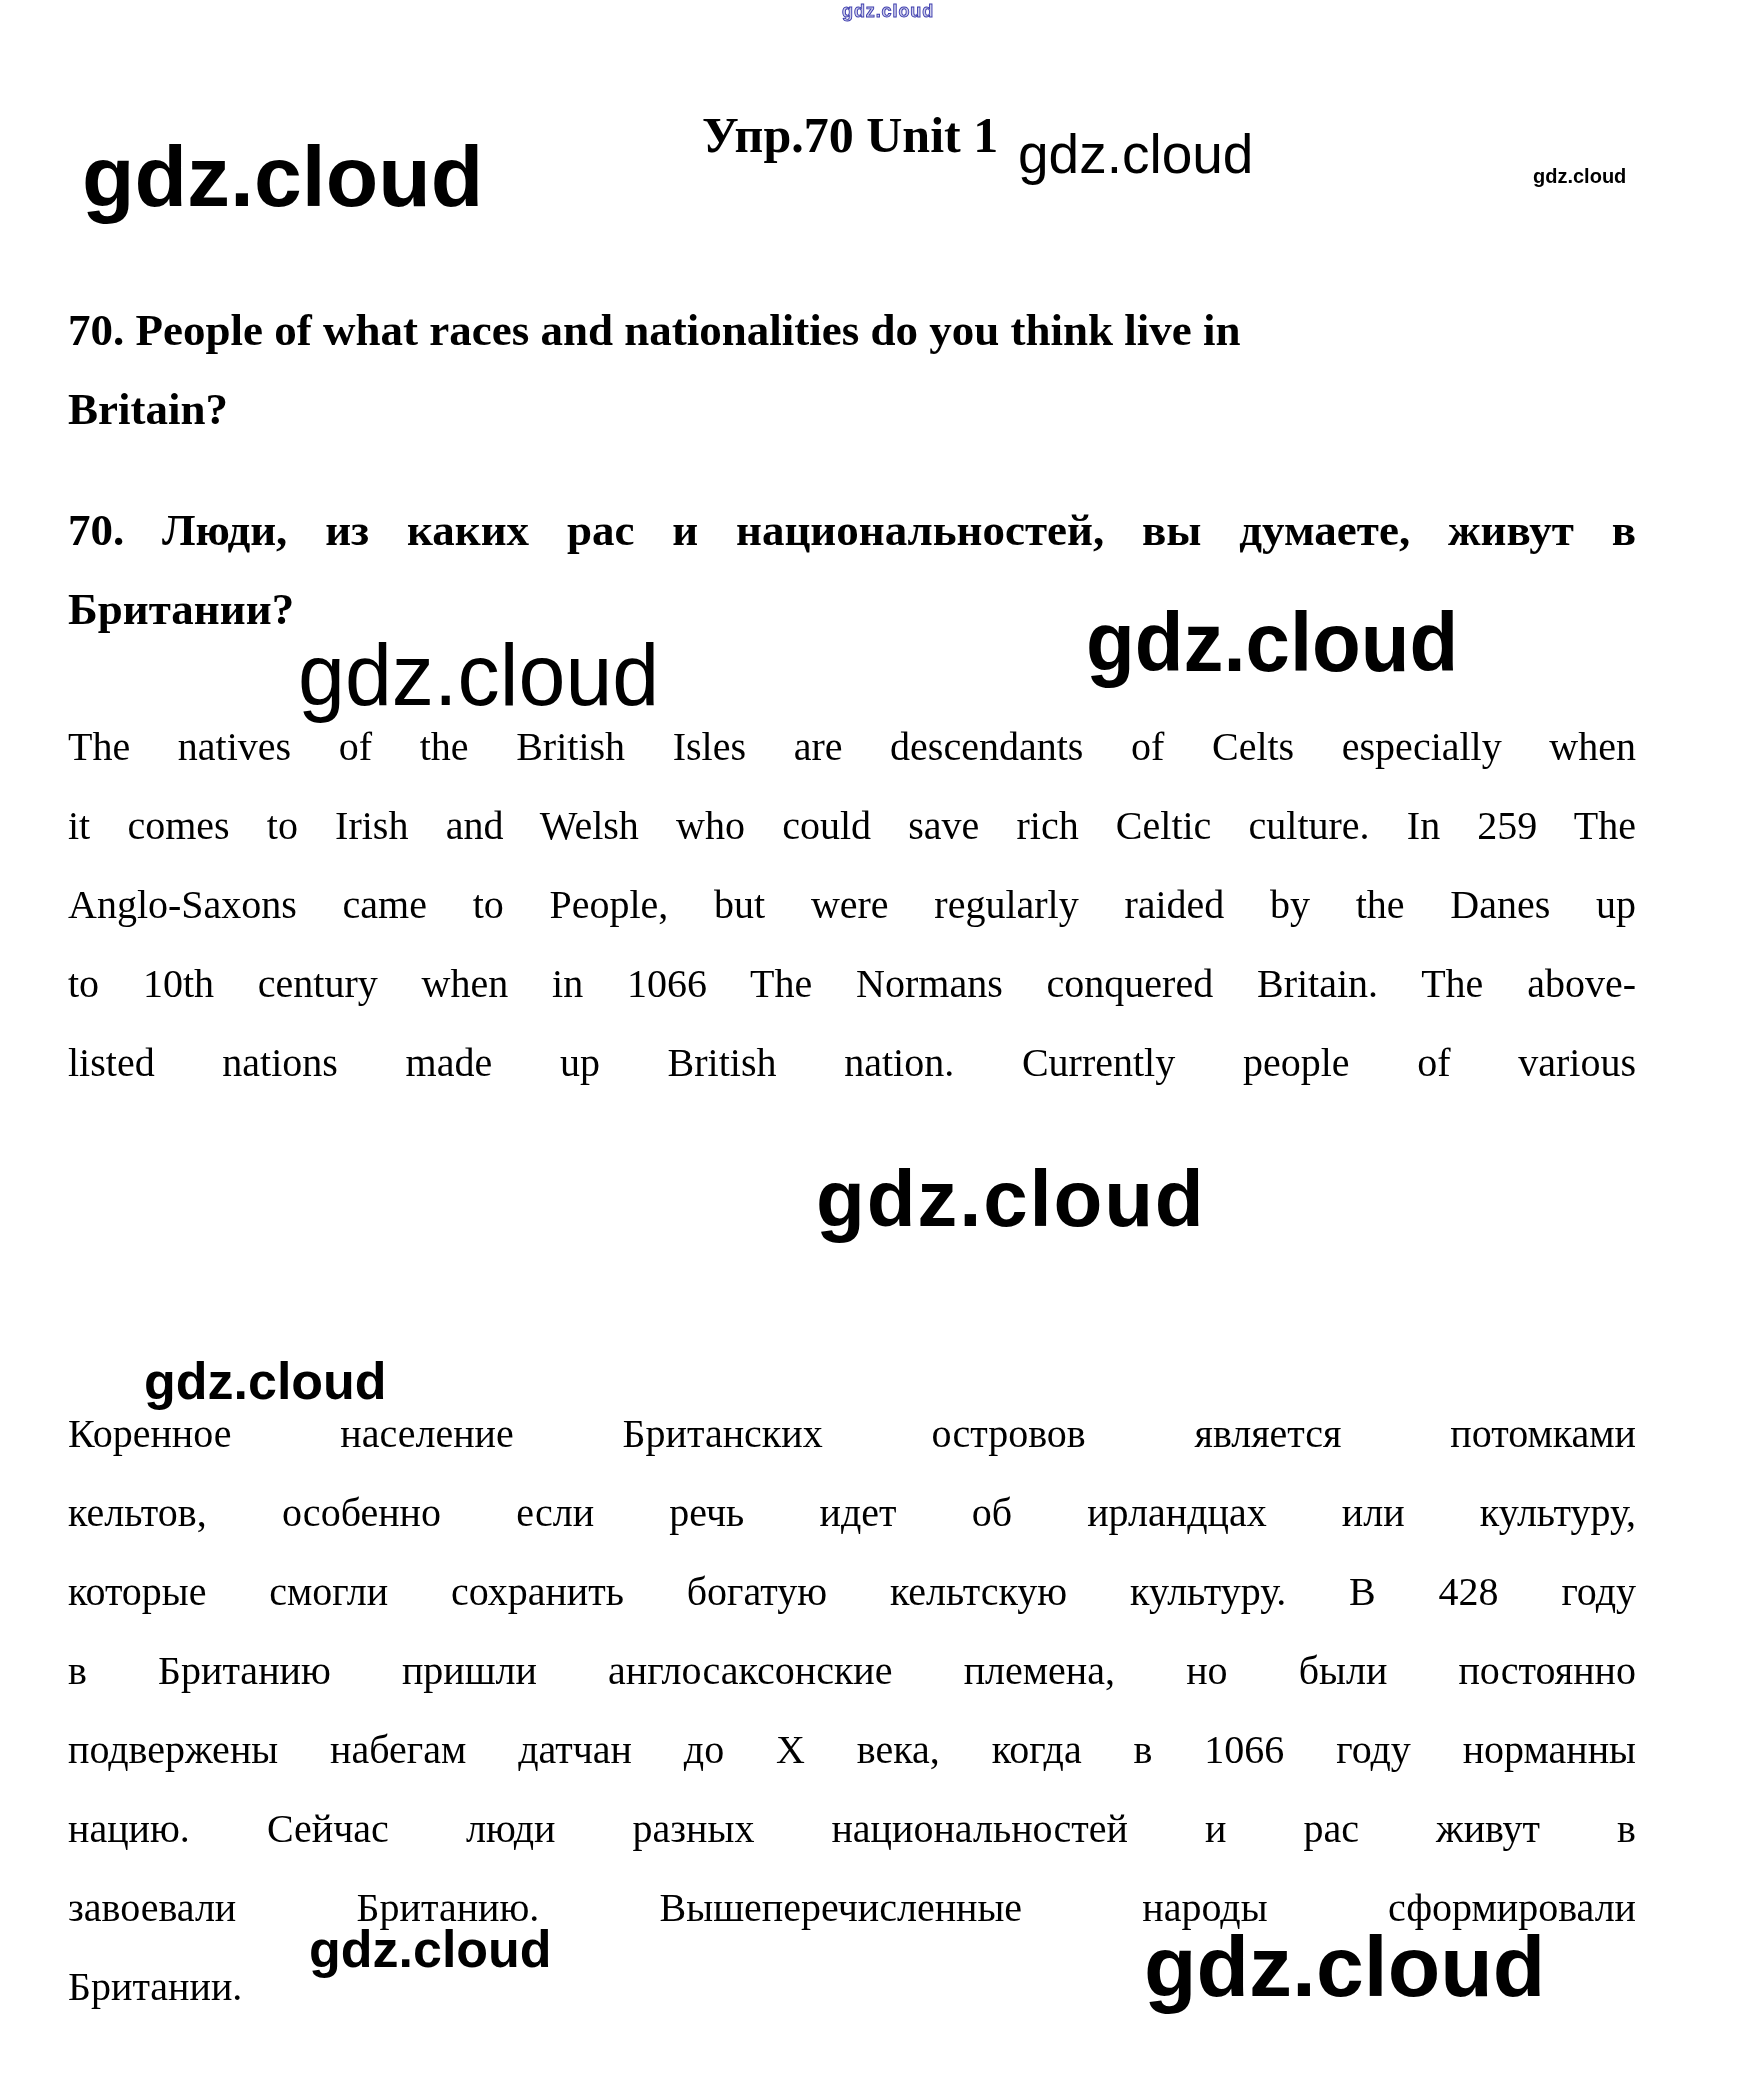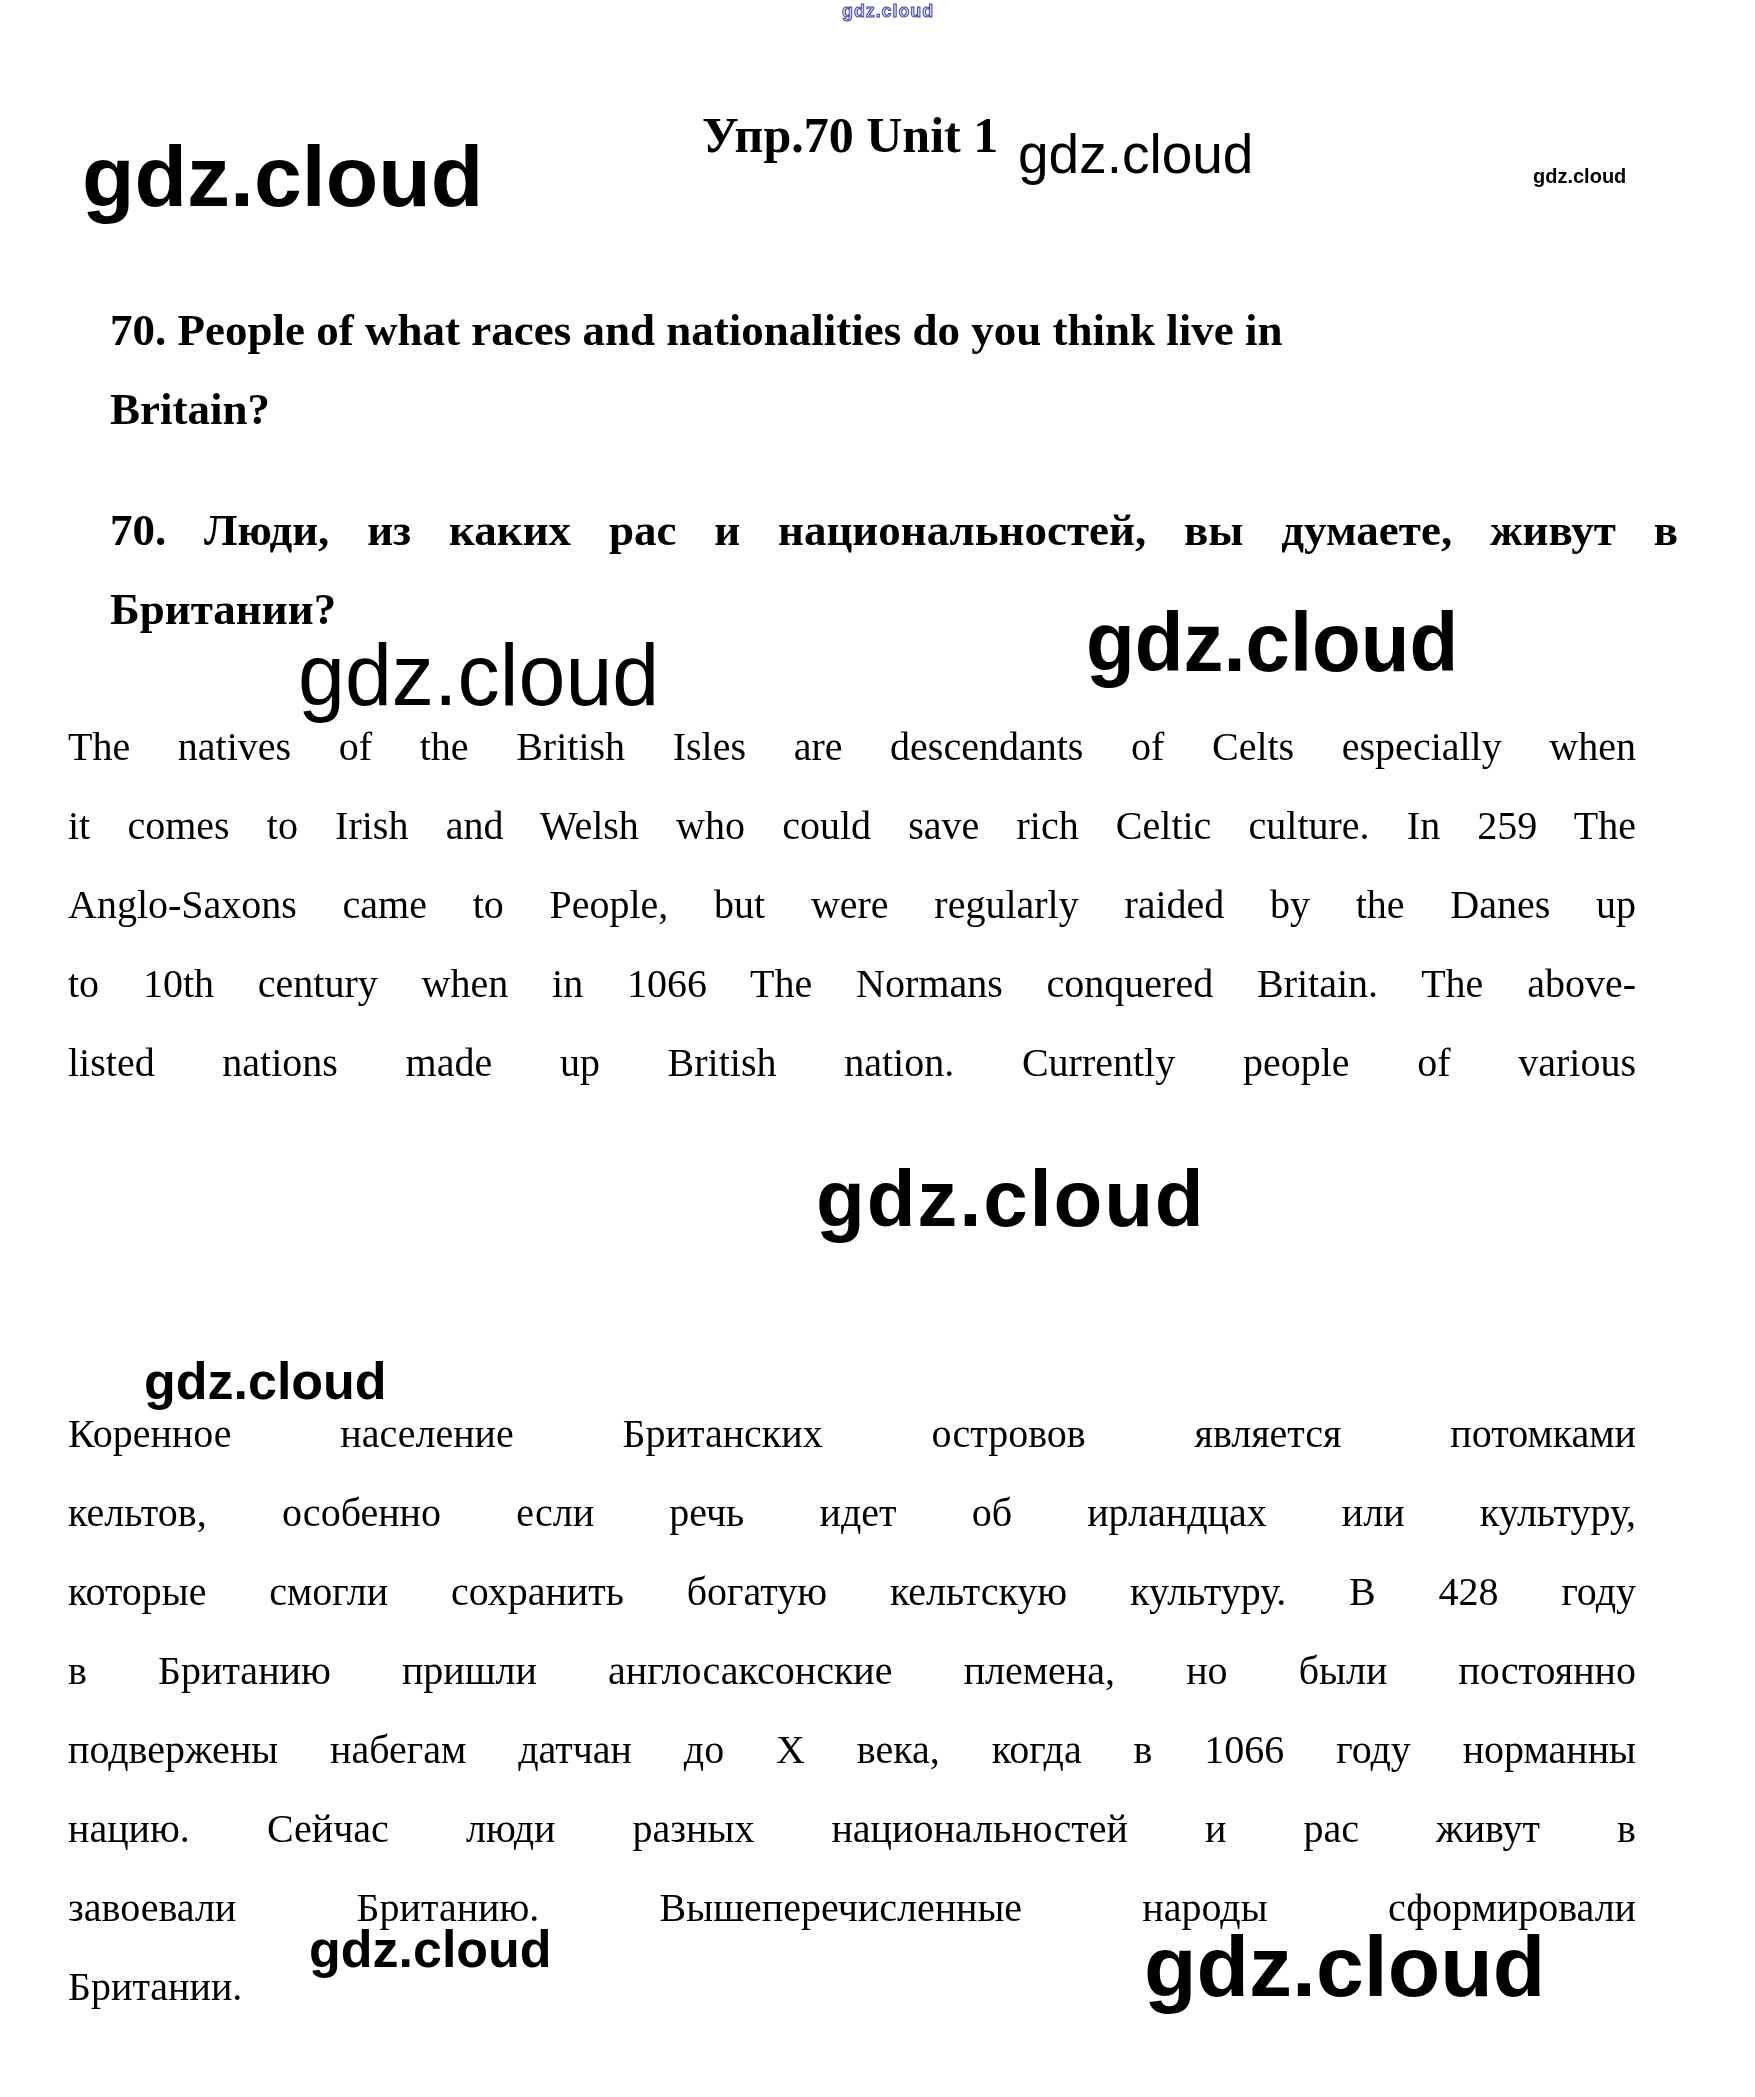--- a/index.html
+++ b/index.html
@@ -10,21 +10,21 @@
     overflow:hidden;
     font-family:"Liberation Serif", serif;
     color:#000;
   }
   
   .block{position:absolute;left:68px;width:1568px;}
   .serif{font-family:"Liberation Serif", serif;}
   .line{display:block;line-height:79px;white-space:normal;}
   .jline{text-align:justify;text-align-last:justify;text-justify:inter-word;}
   .lline{text-align:left;text-align-last:left;}
-  .q{font-weight:bold;font-size:45px;margin-left:42px;}
+  .q{font-weight:bold;font-size:45px;}
   .p{font-weight:normal;font-size:40px;}
   #question-en{top:291px;}
   #question-ru{top:491px;}
   #answer-en{top:707px;}
   #answer-ru{top:1394px;}
   
   #doc-title{
     position:absolute;left:702px;top:107px;
     font-family:"Liberation Serif", serif;
     font-weight:bold;font-size:50px;line-height:1.15;

